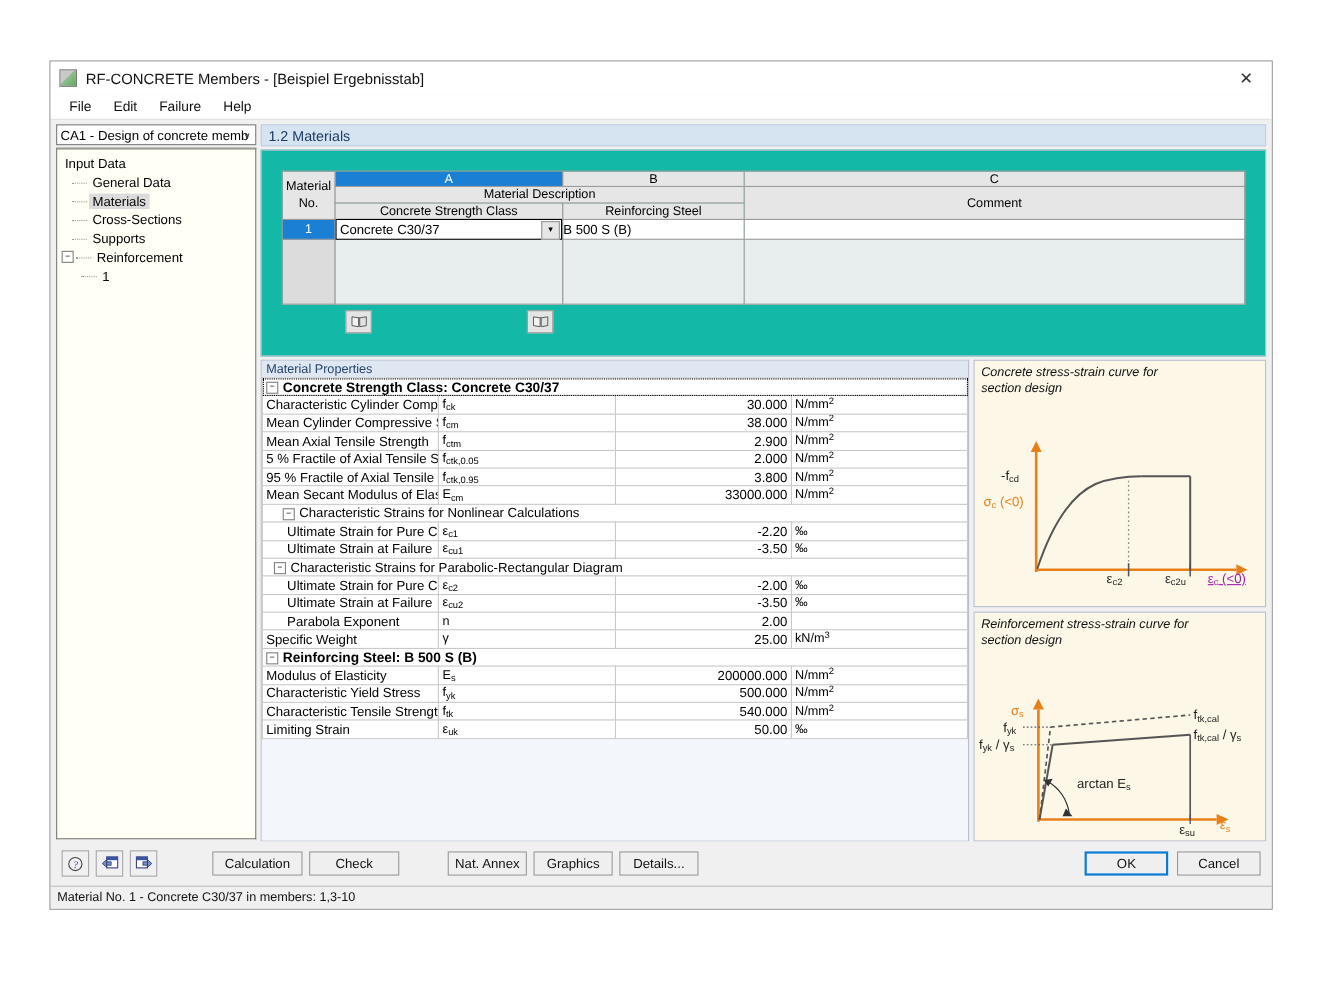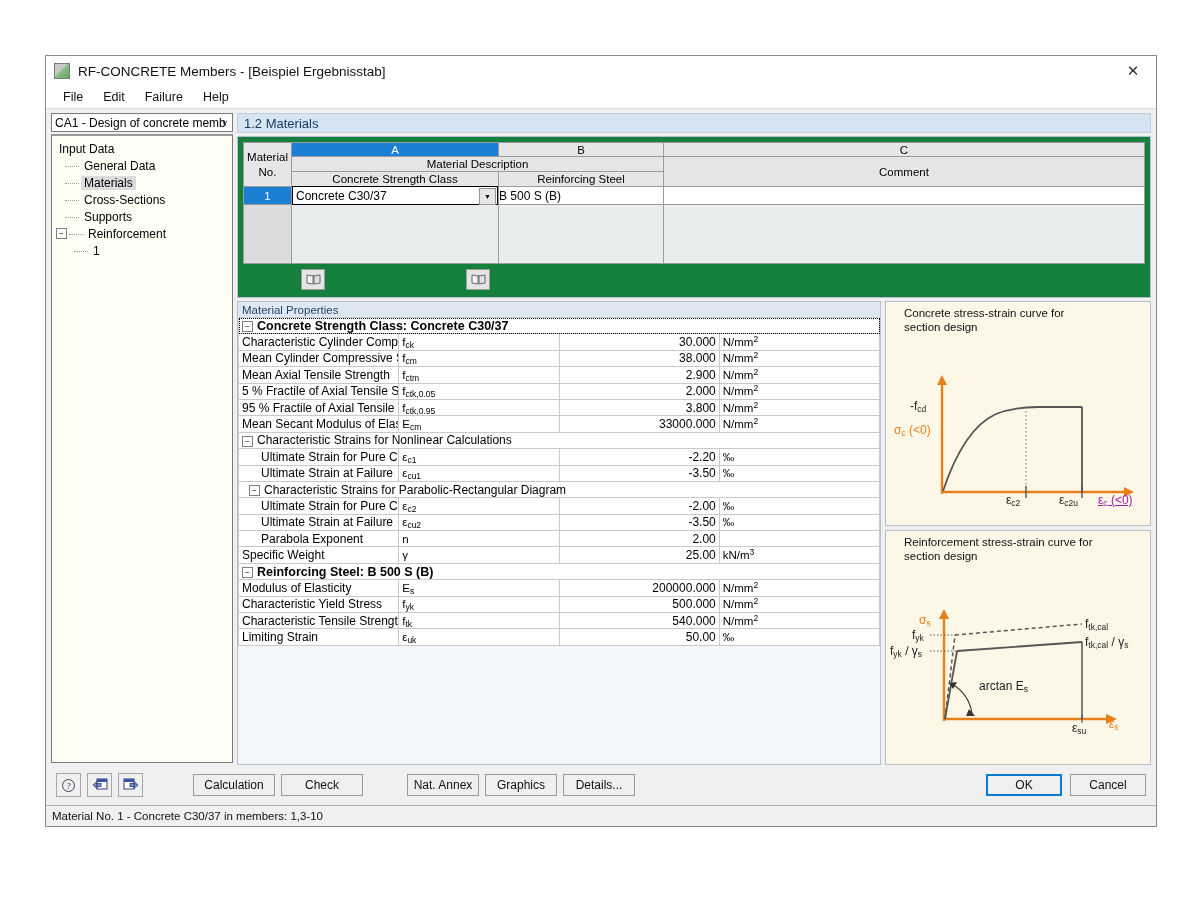--- a/index.html
+++ b/index.html
@@ -91,22 +91,22 @@
 
   
   .content{flex:1;display:flex;flex-direction:column;min-width:0;gap:3px;}
   .section-title{
     height:20px;background:#d6e3f0;color:#1a3c63;font-size:13px;
     display:flex;align-items:center;padding-left:6px;flex:none;
     border:1px solid #c0cede;box-sizing:border-box;
   }
   
   .grid-panel{
-    background:#15803d;border:1px solid #b6bed0;flex:none;
-    padding:5px;box-sizing:border-box;
+    background:#14b8a6;border:1px solid #b6bed0;flex:none;
+    padding:18px;box-sizing:border-box;
   }
   table.grid{border-collapse:collapse;width:100%;table-layout:fixed;font-size:12px;}
   table.grid td,table.grid th{border:1px solid #9b9b9b;padding:0;}
   .col-letter{
     background:#e6e6e6;text-align:center;height:13px;font-size:11.5px;color:#000;
   }
   .col-letter.active{background:#1b7fd4;color:#fff;}
   .hdr{background:#e6e6e6;text-align:center;font-size:11.5px;}
   .hdr-matno{height:41px;line-height:1.25;}
   .rownum{
@@ -169,21 +169,21 @@
   sup{font-size:8.5px;vertical-align:baseline;position:relative;top:-4px;}
   .props-fill{flex:1;background:#f3f6fa;}
 
   
   .gfx-col{width:266px;flex:none;display:flex;flex-direction:column;gap:4px;}
   .gfx{
     background:#fdf7e8;border:1px solid #b6bed0;position:relative;
     box-sizing:border-box;overflow:hidden;
   }
   .gfx-title{
-    position:absolute;left:18px;top:4px;font-size:11.5px;color:#111;line-height:1.25;
+    position:absolute;left:6px;top:4px;font-size:11.5px;color:#111;line-height:1.25;font-style:italic;
   }
   .gfx svg{position:absolute;left:0;top:0;}
 
   
   .btnbar{
     height:40px;flex:none;display:flex;align-items:center;background:#f0f0f0;
     padding:0 10px;box-sizing:border-box;position:relative;
   }
   .smallbtn{
     width:23px;height:22px;background:#f0f0f0;border:1px solid #a8a8a8;
@@ -394,21 +394,21 @@
               </tr>
 
               <tr>
                 <td class="lbl">Mean Secant Modulus of Elasticity</td>
                 <td class="sym"><span>E</span><sub>cm</sub></td>
                 <td class="val">33000.000</td>
                 <td class="unit"><span>N/mm</span><sup>2</sup></td>
               </tr>
 
               <tr>
-                <td colspan="4" style="padding-left:3px">
+                <td colspan="4" style="padding-left:18px">
                   <span class="grp-toggle">−</span><span>Characteristic Strains for Nonlinear Calculations</span>
                 </td>
               </tr>
 
               <tr>
                 <td class="lbl ind1">Ultimate Strain for Pure Compression</td>
                 <td class="sym"><span>ε</span><sub>c1</sub></td>
                 <td class="val">-2.20</td>
                 <td class="unit"><span>‰</span></td>
               </tr>

